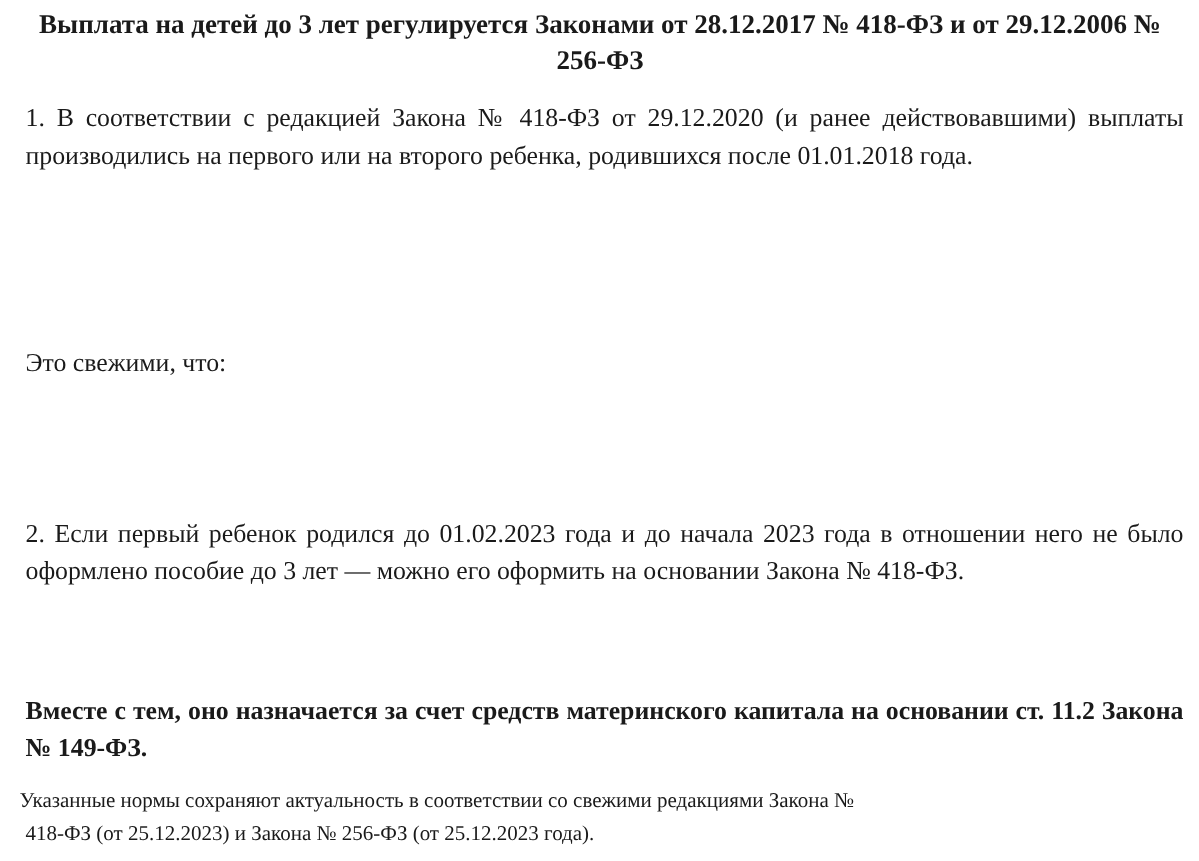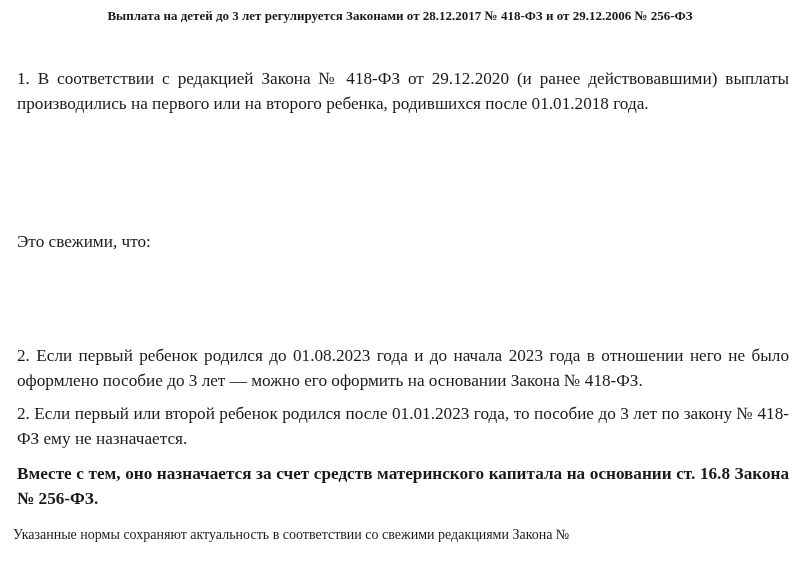--- a/index.html
+++ b/index.html
@@ -1,32 +1,32 @@
 <!DOCTYPE html>
 <html><head>
 <meta charset="utf-8">
 <style>
   html, body { margin: 0; padding: 0; background: #ffffff; }
   body { width: 799px; height: 574px; overflow: hidden; color: #1a1a1a;
          font-family: "Liberation Serif", "DejaVu Serif", serif; }
   .doc { position: relative; width: 799px; height: 574px; }
   .title { position: absolute; left: 20px; top: 4px; width: 760px; text-align: center;
-           font-weight: bold; font-size: 13px; line-height: 24px; }
+           font-weight: bold; font-size: 18px; line-height: 24px; }
   .p { position: absolute; left: 13px; width: 772px; font-size: 17.2px; line-height: 24.5px;
        text-align: justify; margin: 4px; }
   .p.last-line-left { text-align-last: left; }
   .bold { font-weight: bold; }
   .note { position: absolute; left: 13px; width: 772px; font-size: 14px; line-height: 22px; margin: 0; }
 </style>
 </head>
 <body>
 
 <div class="doc">
   <div class="title">Выплата на детей до 3 лет регулируется Законами от 28.12.2017 № 418-ФЗ и от 29.12.2006 № 256-ФЗ</div>
 
   <p class="p last-line-left" style="top:63px">1. В соответствии с редакцией Закона № 418-ФЗ от 29.12.2020 (и ранее действовавшими) выплаты производились на первого или на второго ребенка, родившихся после 01.01.2018 года.</p>
   <p class="p" style="top:226px">Это свежими, что:</p>
-  <p class="p last-line-left" style="top:340px">2. Если первый ребенок родился до 01.08.2023 года и до начала 2023 года в отношении него не было оформлено пособие до 3 лет — можно его оформить на основании Закона № 418-ФЗ.</p>
-  <p class="p last-line-left" style="top:398px">2. Если первый или второй ребенок родился после 01.01.2023 года, то пособие до 3 лет по закону № 418-ФЗ ему не назначается.</p>
-  <p class="p bold last-line-left" style="top:458px">Вместе с тем, оно назначается за счет средств материнского капитала на основании ст. 16.8 Закона № 256-ФЗ.</p>
+  <p class="p last-line-left" style="top:340px">2. Если первый ребенок родился до 01.02.2023 года и до начала 2023 года в отношении него не было оформлено пособие до 3 лет — можно его оформить на основании Закона № 418-ФЗ.</p>
+  <p class="p bold last-line-left" style="top:458px">Вместе с тем, оно назначается за счет средств материнского капитала на основании ст. 11.2 Закона № 149-ФЗ.</p>
 
   <p class="note" style="top:524px">Указанные нормы сохраняют актуальность в соответствии со свежими редакциями Закона №</p>
+  <p class="note" style="top:546px; left:17px">418-ФЗ (от 25.12.2023) и Закона № 256-ФЗ (от 25.12.2023 года).</p>
 </div>
 
 </body></html>

